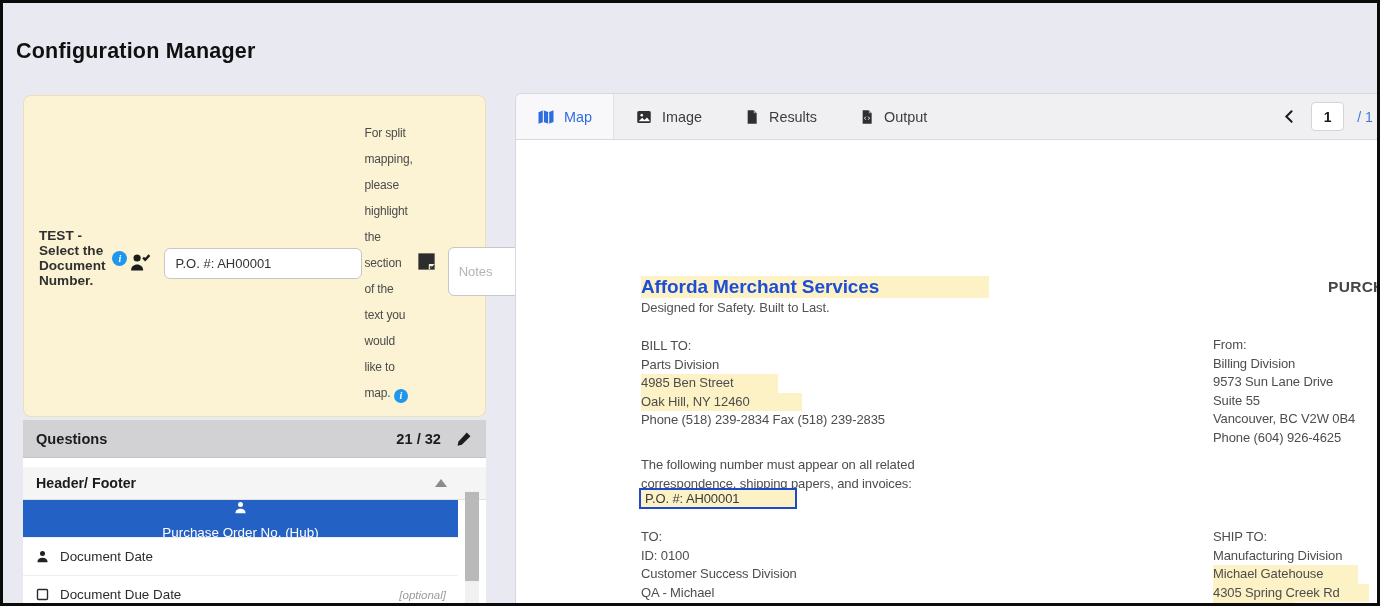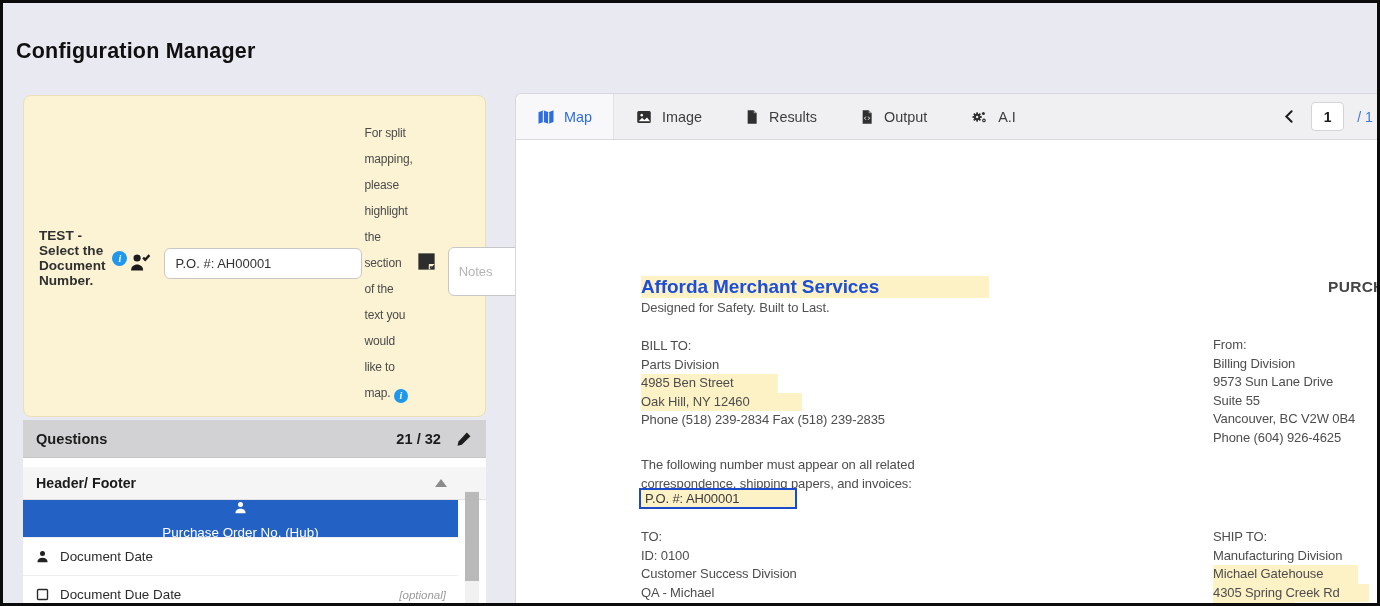--- a/index.html
+++ b/index.html
@@ -230,35 +230,20 @@
 
       <div class="tab">
         <svg width="16" height="18" viewBox="0 0 24 24">
           <path d="M5.5 2h9L19 6.5V22H5.5z" fill="#2f2f2f"></path>
           <path d="M14.5 2L19 6.5h-4.5z" fill="#9a9a9a"></path>
           <path d="M10.2 11.5l-2 2.3 2 2.3M13.8 11.5l2 2.3-2 2.3" stroke="#fff" stroke-width="1.4" fill="none"></path>
         </svg>
         <span>Output</span>
       </div>
 
-      <div class="tab">
-        <svg width="20" height="18" viewBox="0 0 24 24">
-          <g stroke="#2f2f2f" stroke-width="2.4">
-            <line x1="9.5" y1="5.8" x2="9.5" y2="18.2"></line>
-            <line x1="9.5" y1="5.8" x2="9.5" y2="18.2" transform="rotate(45 9.5 12)"></line>
-            <line x1="9.5" y1="5.8" x2="9.5" y2="18.2" transform="rotate(90 9.5 12)"></line>
-            <line x1="9.5" y1="5.8" x2="9.5" y2="18.2" transform="rotate(135 9.5 12)"></line>
-          </g>
-          <circle cx="9.5" cy="12" r="4.4" fill="#2f2f2f"></circle>
-          <circle cx="9.5" cy="12" r="1.6" fill="#f0f0f3"></circle>
-          <circle cx="17.8" cy="7.2" r="2" fill="#2f2f2f"></circle>
-          <circle cx="18.6" cy="16.6" r="1.7" fill="none" stroke="#2f2f2f" stroke-width="1.5"></circle>
-        </svg>
-        <span>A.I</span>
-      </div>
 
       <div class="pager">
         <svg width="17" height="17" viewBox="0 0 24 24">
           <path d="M15 4.5L7.5 12l7.5 7.5" stroke="#1c1c1c" stroke-width="2.8" fill="none" stroke-linecap="round"></path>
         </svg>
         <span class="page-box">1</span>
         <span class="page-total">/ 1</span>
       </div>
     </div>
 

